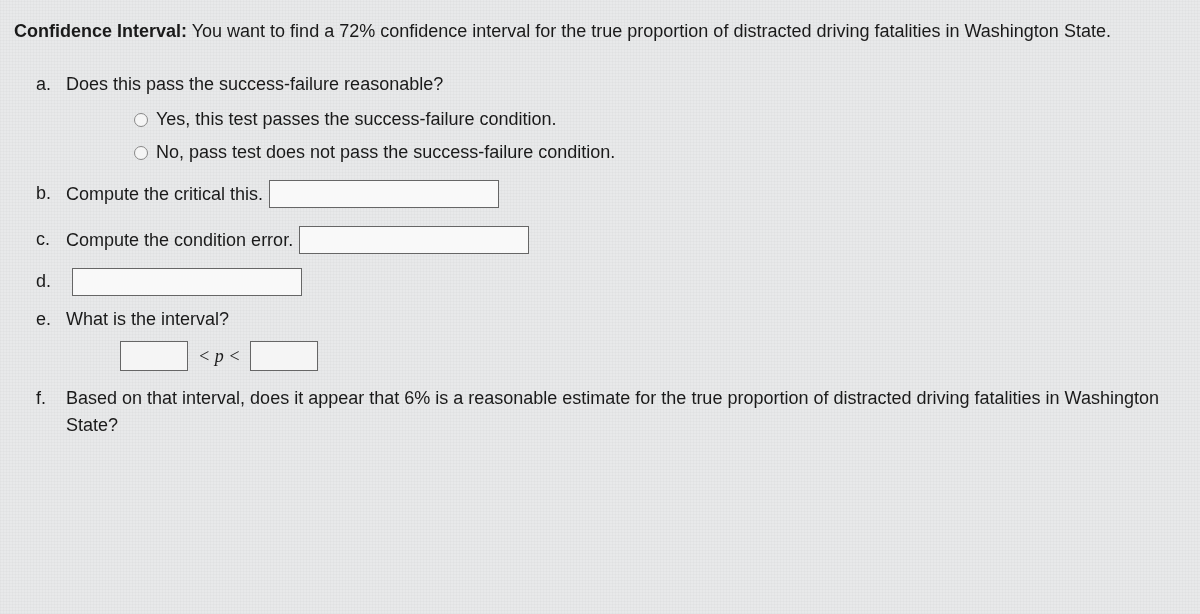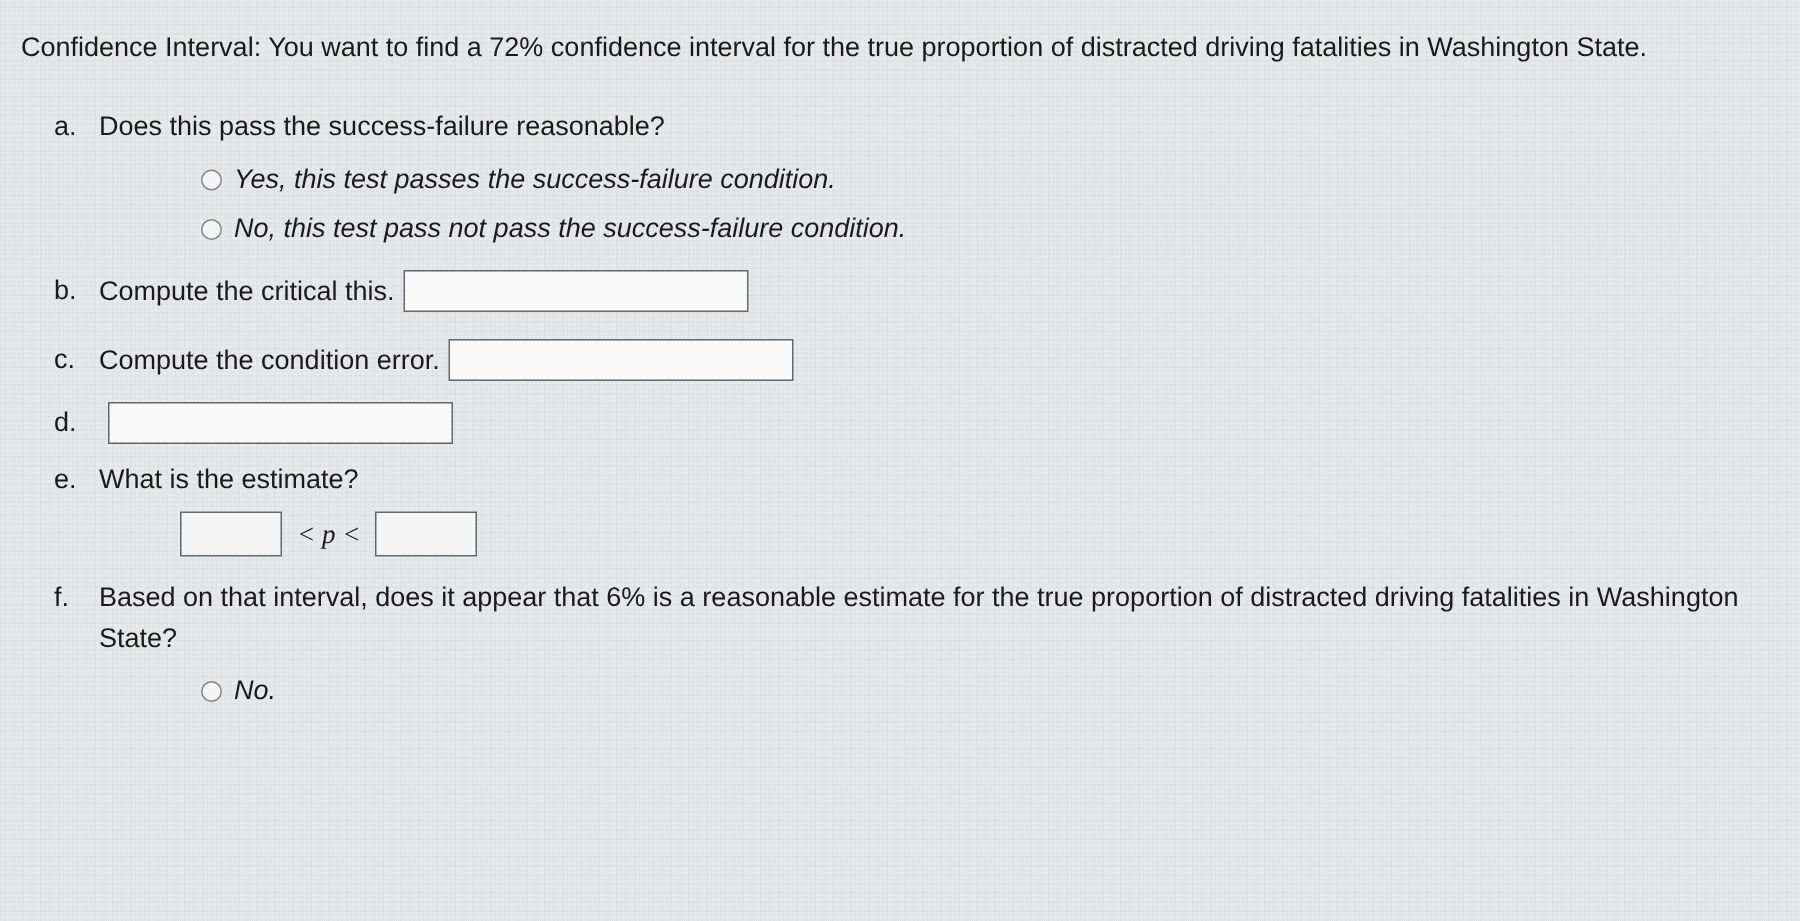--- a/index.html
+++ b/index.html
@@ -11,30 +11,30 @@
         repeating-linear-gradient(90deg, rgba(0,0,0,0.02) 0px, rgba(0,0,0,0.02) 1px, transparent 1px, transparent 3px);
       width: 1200px;
       height: 614px;
       padding: 18px 14px;
       color: #1a1a1a;
       font-size: 18px;
       line-height: 1.5;
       position: relative;
     }
     .intro { margin-bottom: 26px; }
-    .intro-bold { font-weight: 400; }
+    .intro-bold { font-weight: 700; }
     .question-list { padding-left: 52px; }
     .q-item { margin-bottom: 8px; position: relative; }
     .q-label {
       position: absolute;
       left: -30px;
       top: 0;
     }
     .q-text { display: inline; }
-    .options { margin: 6px 0 14px 68px; font-style: italic; }
+    .options { margin: 6px 0 14px 68px; }
     .option-row { display: flex; align-items: center; margin-bottom: 6px; gap: 8px; }
     .radio {
       width: 14px; height: 14px;
       border: 1px solid #888;
       border-radius: 50%;
       background: #f5f5f5;
       display: inline-block;
       flex-shrink: 0;
     }
     .inline-input {
@@ -84,21 +84,21 @@
     <span class="q-label">a.</span>
     <span class="q-text">Does this pass the success-failure reasonable?</span>
   </div>
   <div class="options">
     <div class="option-row">
       <span class="radio"></span>
       <span>Yes, this test passes the success-failure condition.</span>
     </div>
     <div class="option-row">
       <span class="radio"></span>
-      <span>No, this test pass not pass the success-failure condition.</span>
+      <span>No, pass test does not pass the success-failure condition.</span>
     </div>
   </div>
 
   <div class="inline-row">
     <span class="q-label">b.</span>
     <span>Compute the critical this.</span>
     <input class="inline-input" style="">
   </div>
 
   <div class="inline-row item-c">
@@ -107,32 +107,28 @@
     <input class="inline-input" style="">
   </div>
 
   <div class="inline-row item-d">
     <span class="q-label">d.</span>
     <input class="inline-input" style="">
   </div>
 
   <div class="q-item item-e">
     <span class="q-label">e.</span>
-    <span class="q-text">What is the estimate?</span>
+    <span class="q-text">What is the interval?</span>
   </div>
   <div class="interval-row">
     <input class="small-input" style="">
     <span class="pless">&lt; p &lt;</span>
     <input class="small-input" style="">
   </div>
 
   <div class="q-item">
     <span class="q-label">f.</span>
     <span class="q-text">Based on that interval, does it appear that 6% is a reasonable estimate for the true proportion of distracted driving fatalities in Washington State?</span>
   </div>
   <div class="options">
-    <div class="option-row">
-      <span class="radio"></span>
-      <span>No.</span>
-    </div>
   </div>
 
 </div>
 
 </body></html>

